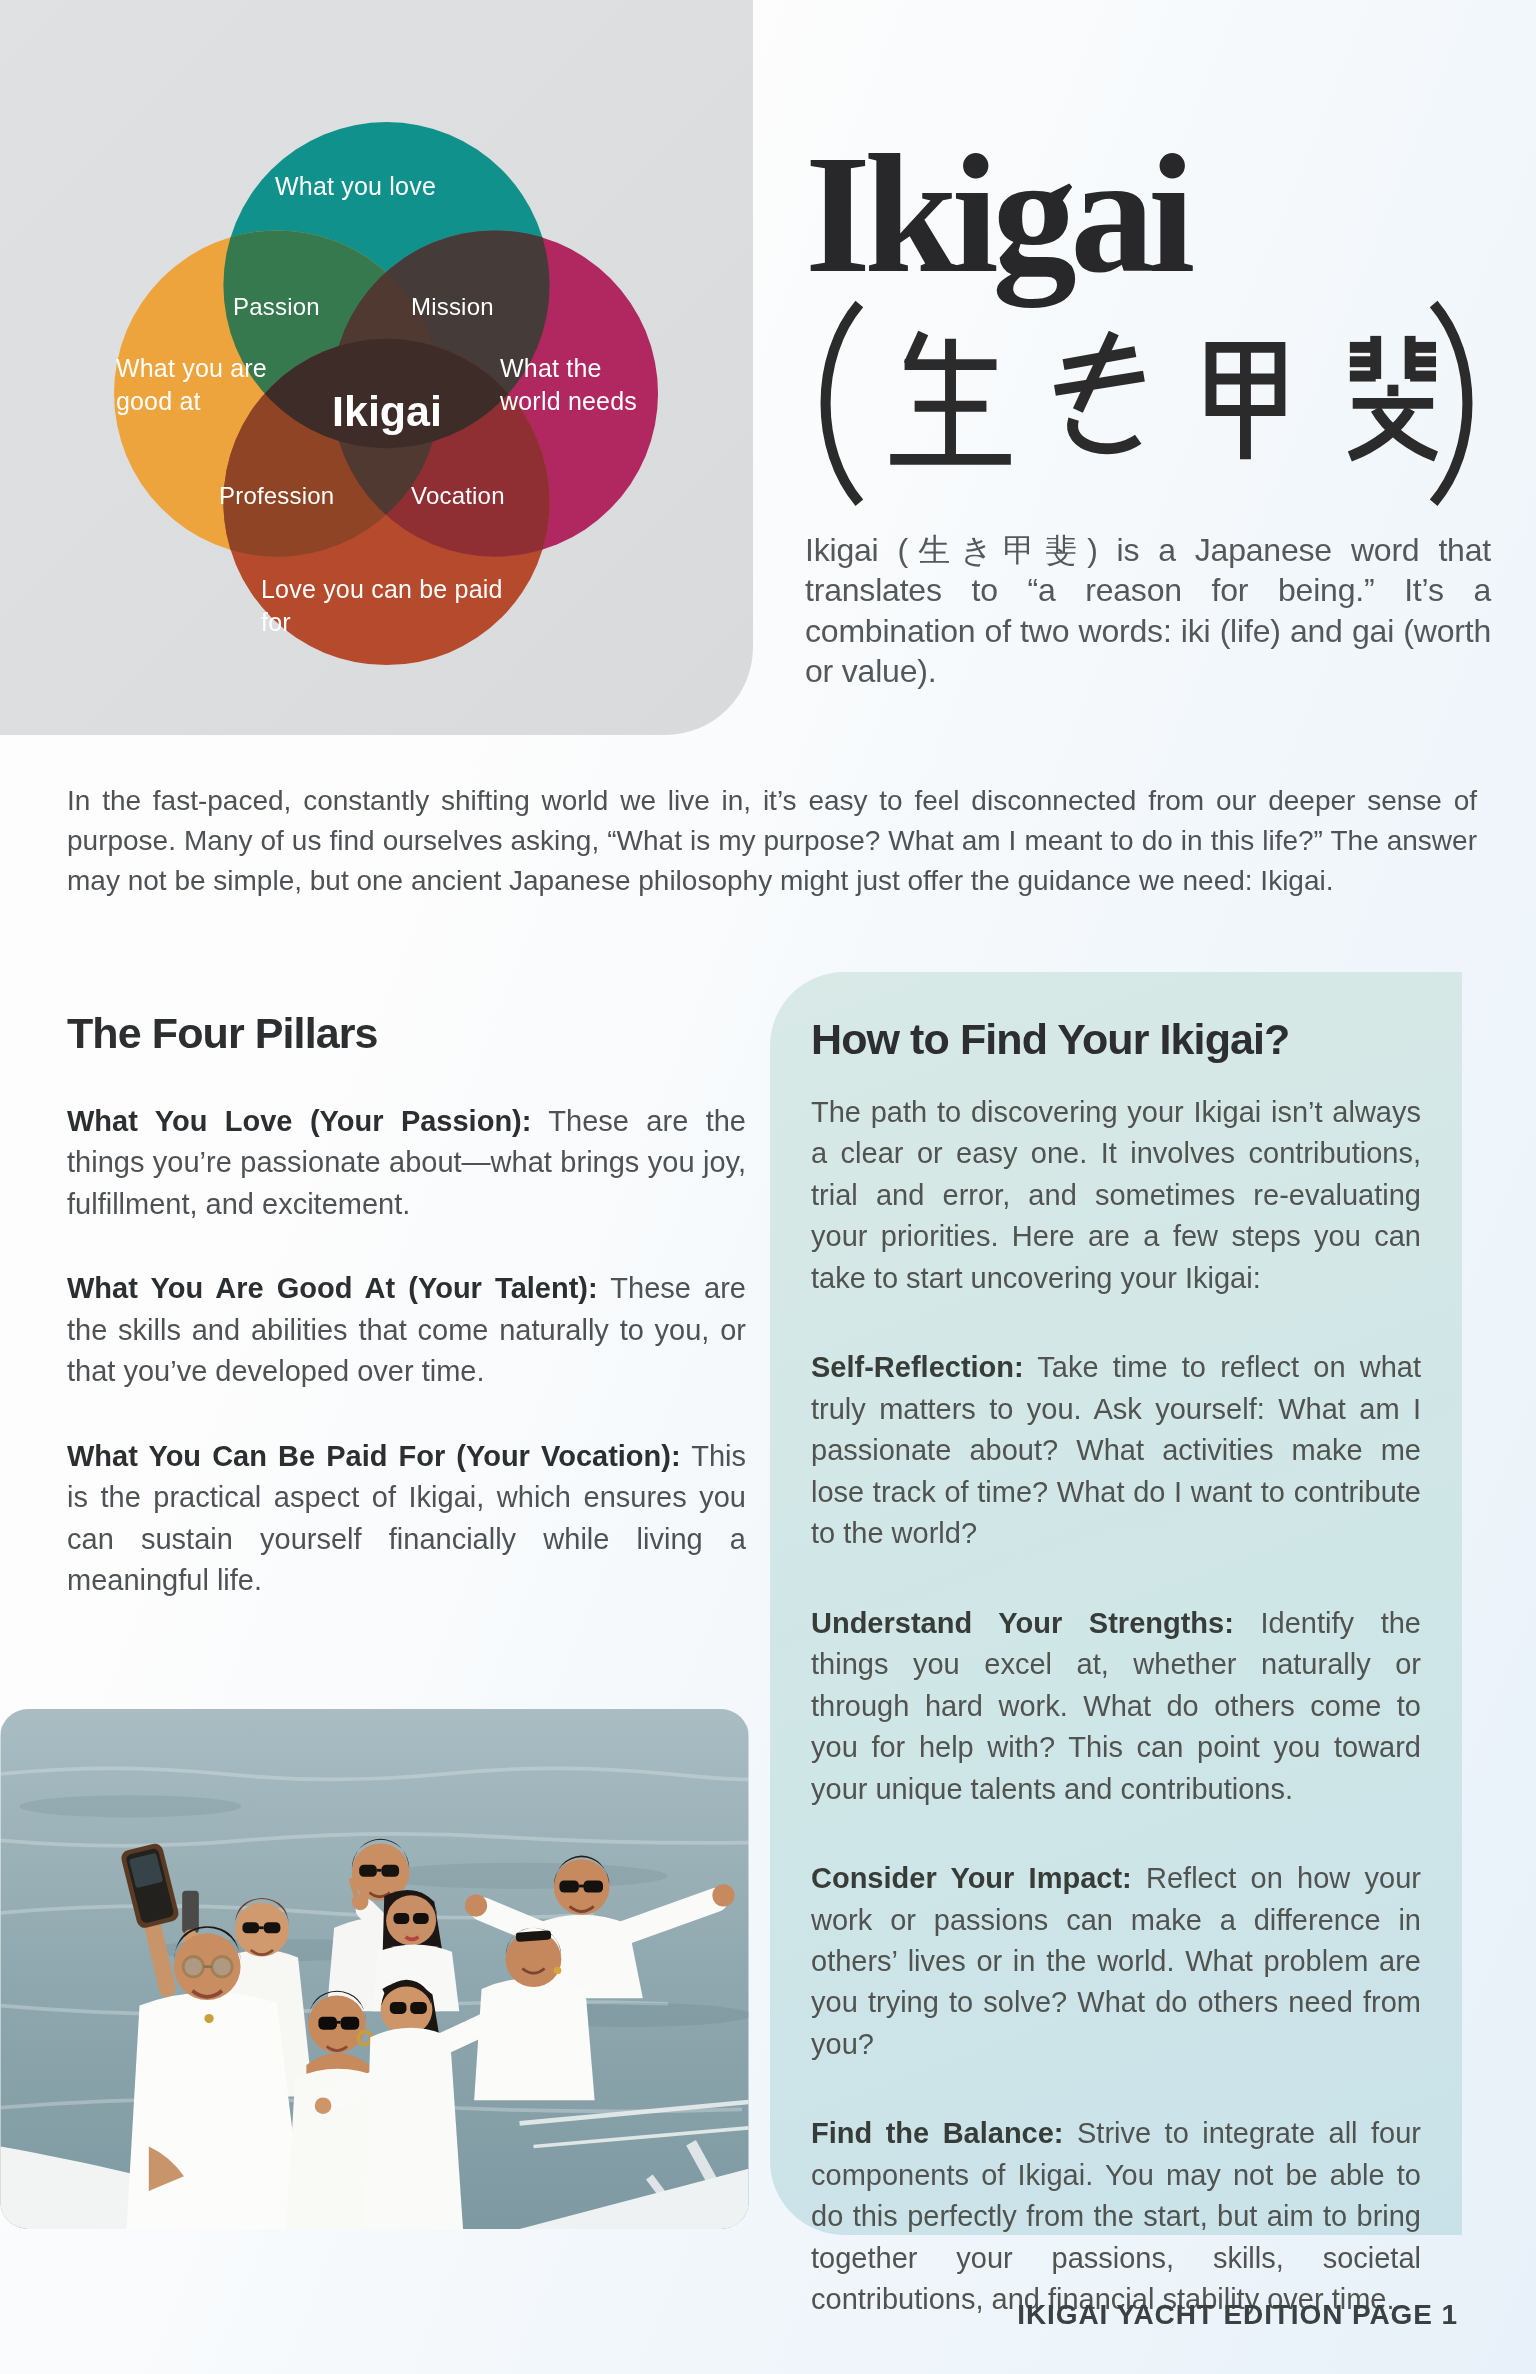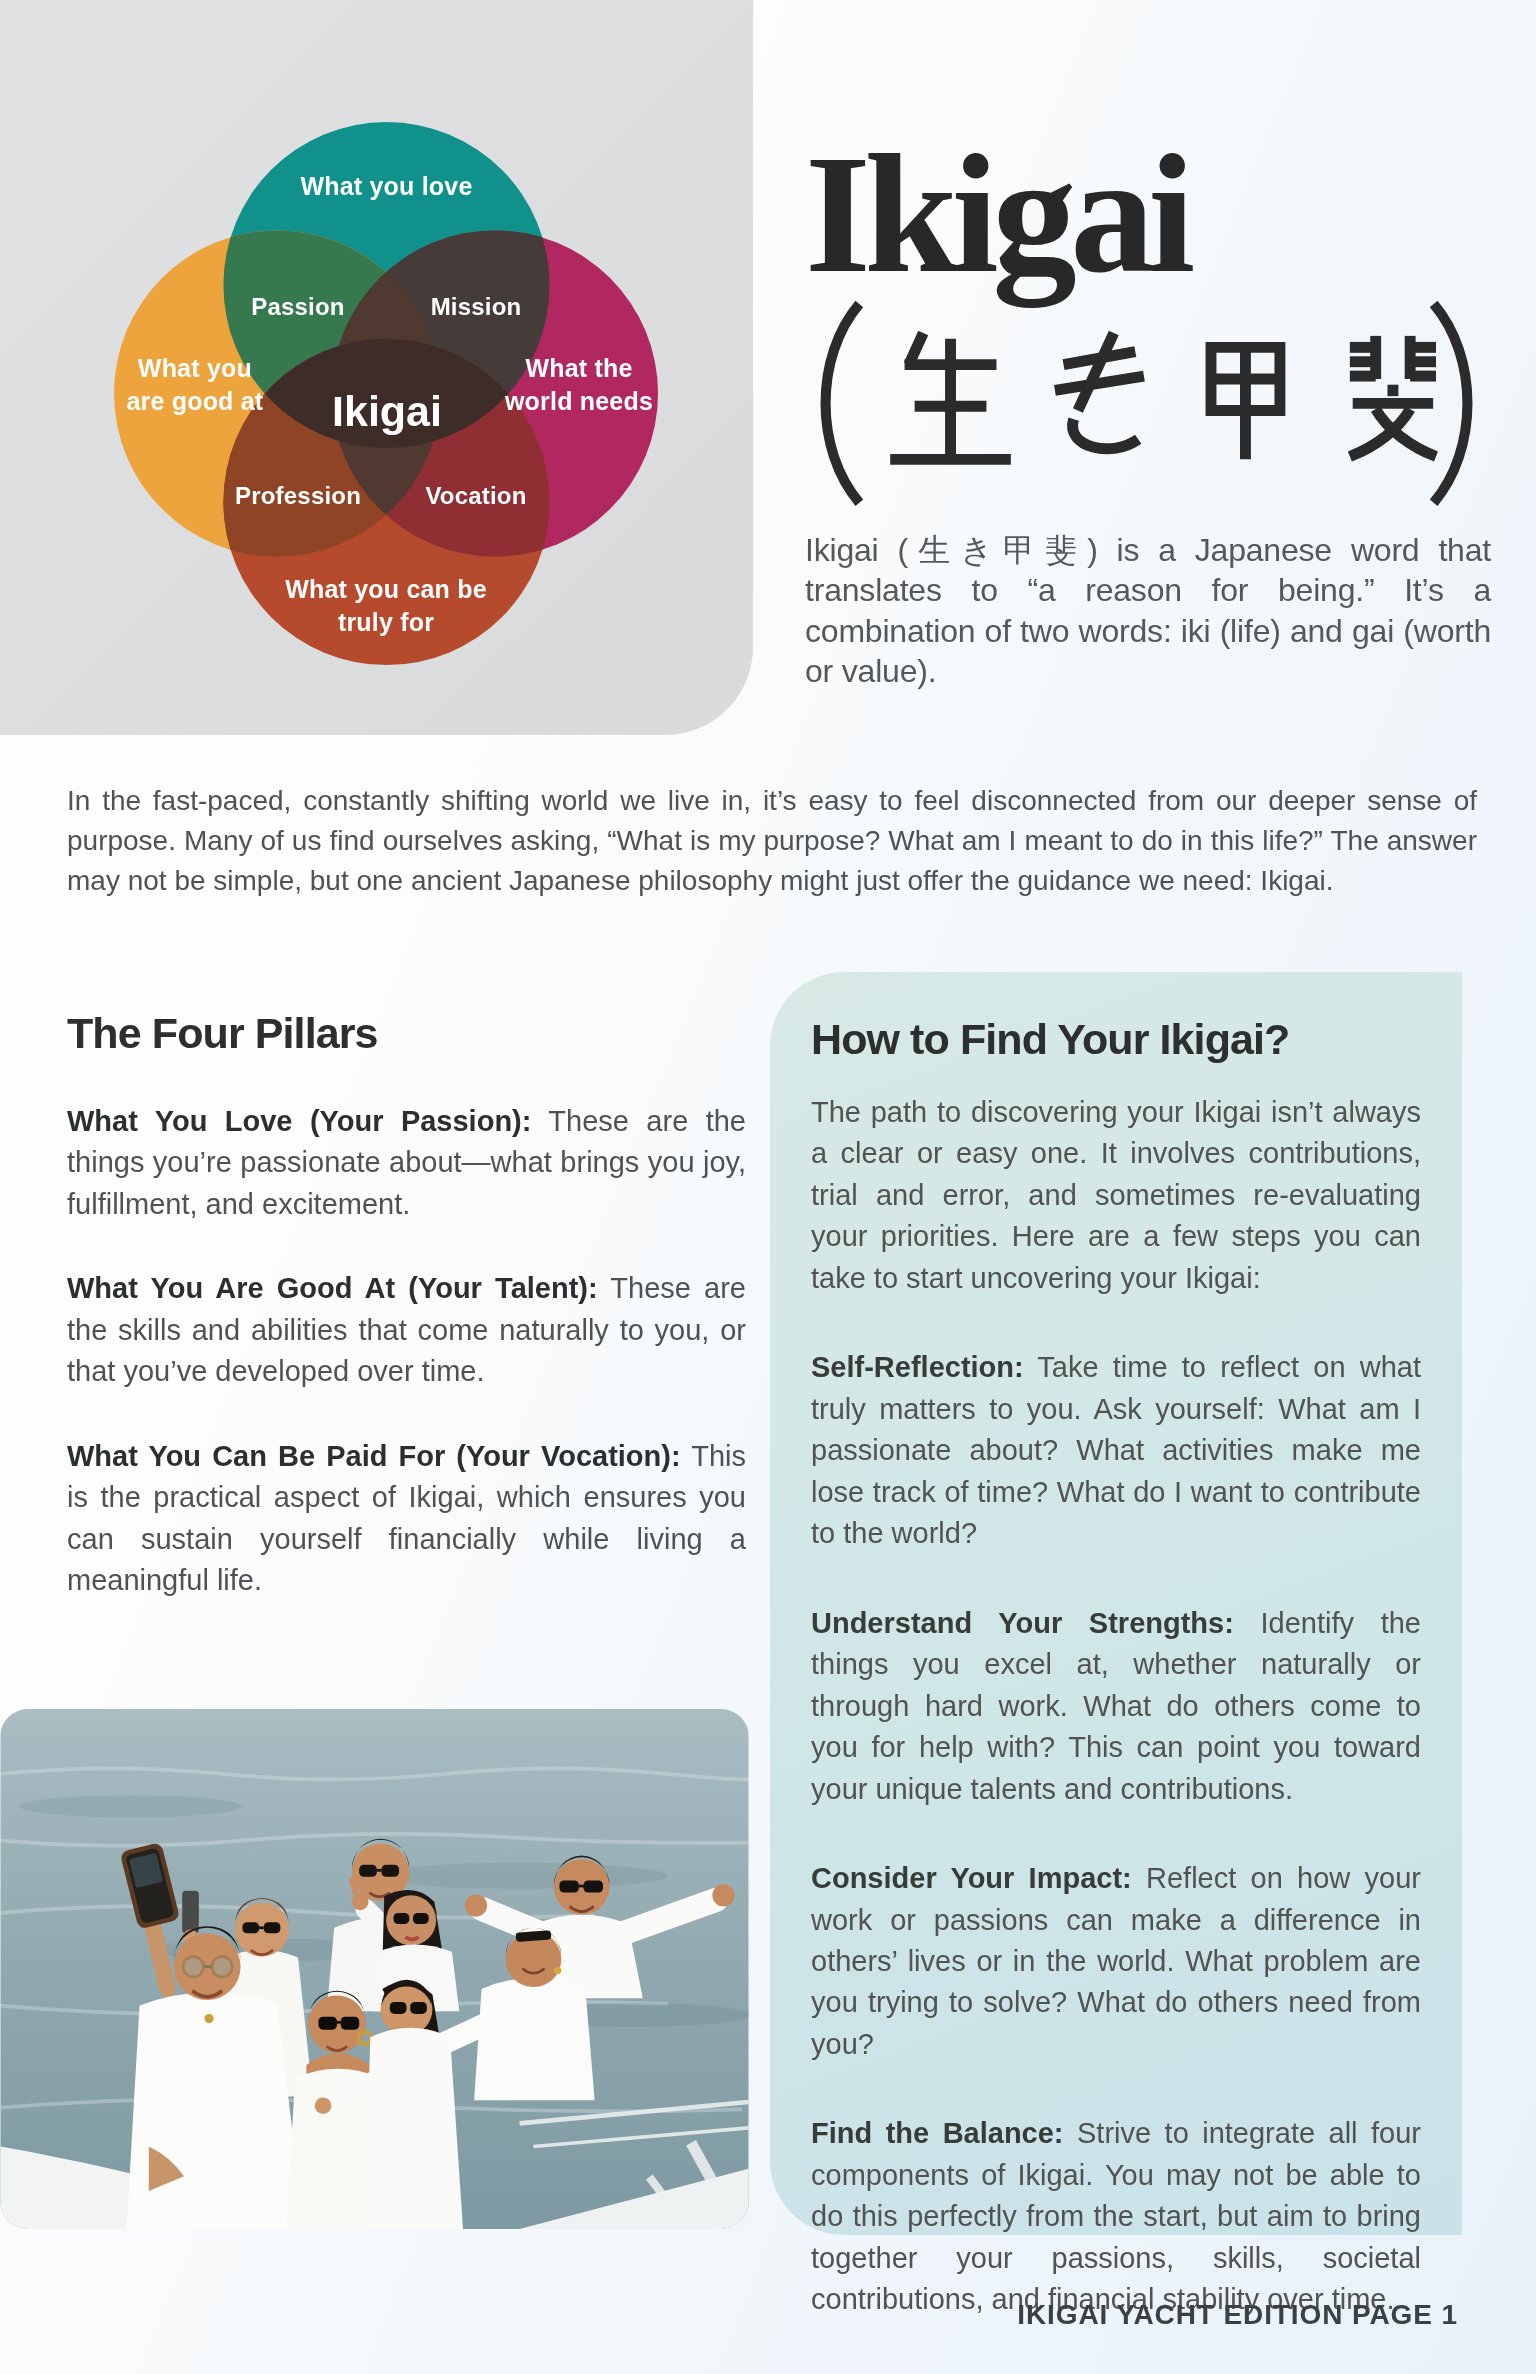--- a/index.html
+++ b/index.html
@@ -6,21 +6,21 @@
   .stage{
     position:relative;width:1536px;height:2375px;overflow:hidden;
     background:linear-gradient(112deg,#fdfdfd 30%,#f2f7fb 62%,#e8f1f9 100%);
     font-family:"Liberation Sans",sans-serif;
   }
   
   .gray-panel{position:absolute;left:0;top:0;width:753px;height:735px;
     background:linear-gradient(135deg,#e0e1e2,#d9dadc);border-radius:0 0 88px 0;}
   .venn{position:absolute;left:114px;top:122px;width:545px;height:544px;}
   .venn svg{position:absolute;left:0;top:0;}
-  .vlabel{position:absolute;color:#fff;font-weight:700;text-align:center;
+  .vlabel{position:absolute;color:#fff;font-weight:400;text-align:left;
     font-size:25px;line-height:1.32;letter-spacing:0.2px;}
   .vlabel.small{font-size:24px;}
   .vcenter{position:absolute;color:#fff;font-weight:700;font-size:43px;text-align:center;}
   
   .hero{position:absolute;left:805px;top:137px;width:686px;}
   .hero-title{font-family:"Liberation Serif",serif;font-weight:600;font-size:169px;
     line-height:.92;letter-spacing:-6.5px;color:#28282a;margin:0;}
   .hero-kanji{width:683px;height:210px;margin-top:3.7px;display:block;}
   .hero-desc{margin-top:24px;font-size:32px;line-height:1.26;color:#55585b;
     text-align:justify;letter-spacing:-0.2px;}
@@ -86,21 +86,21 @@
       <g clip-path="url(#clipLeft)">
           <circle cx="411" cy="293" r="176" fill="#4F3931"></circle>
         </g>
       <g clip-path="url(#clipTop)">
           <circle cx="294" cy="410" r="176" fill="#3D2C28"></circle>
         </g>
     </svg>
     <div class="vlabel" style="left:161px;top:48px;width:223px;">What you love</div>
     <div class="vlabel" style="left:1.9px;top:230px;width:158px;">What you are good at</div>
     <div class="vlabel" style="left:386px;top:230px;width:158px;">What the world needs</div>
-    <div class="vlabel" style="left:147px;top:451px;width:250px;">What you can be truly for</div>
+    <div class="vlabel" style="left:147px;top:451px;width:250px;">Love you can be paid for</div>
     <div class="vlabel small" style="left:119px;top:169px;width:130px;">Passion</div>
     <div class="vlabel small" style="left:297px;top:169px;width:130px;">Mission</div>
     <div class="vlabel small" style="left:105px;top:358px;width:158px;">Profession</div>
     <div class="vlabel small" style="left:297px;top:358px;width:130px;">Vocation</div>
     <div class="vcenter" style="left:180px;top:265px;width:186px;">Ikigai</div>
   </div>
 
   <div class="hero">
     <h1 class="hero-title">Ikigai</h1>
     <svg class="hero-kanji" viewBox="0 0 880 270" fill="none" stroke="#2b2b2c" stroke-width="13" stroke-linecap="butt" aria-label="(生き甲斐)">

